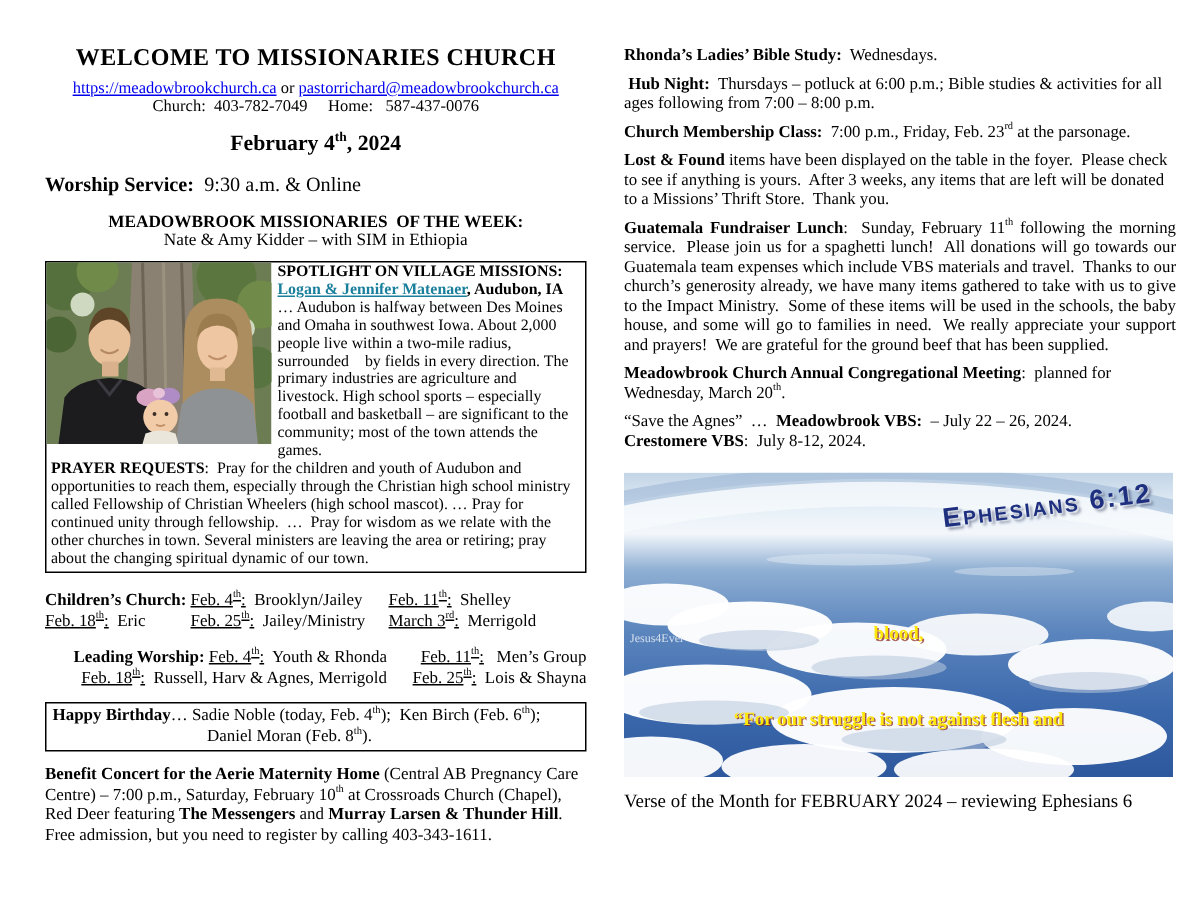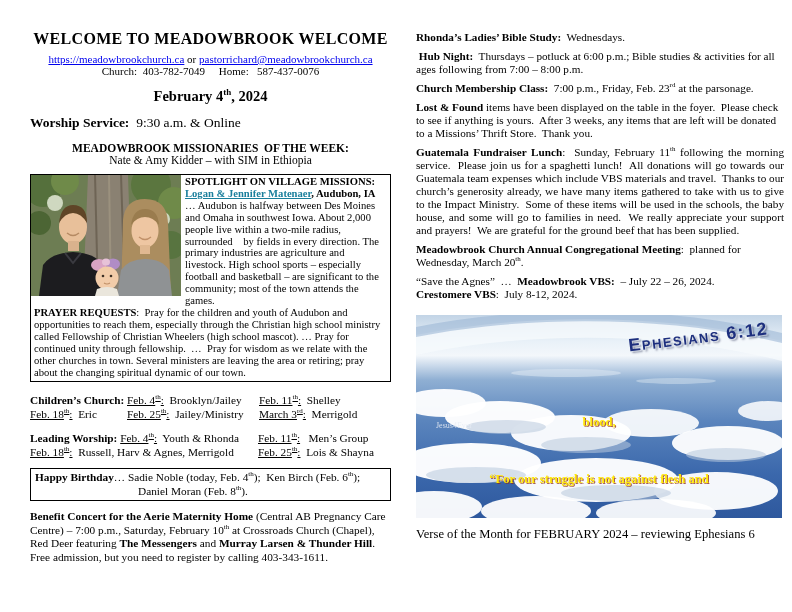--- a/index.html
+++ b/index.html
@@ -23,21 +23,21 @@
   .miss-line2{text-align:center;font-size:11.5px;margin-bottom:8px;}
 
   .spot-box{border:1px solid #000;font-size:10.6px;line-height:11.9px;}
   .spot-top{display:flex;align-items:flex-start;}
   .photo{width:150px;height:121px;flex:0 0 150px;display:block;}
   .spot-text{padding:1px 3px 0 4px;}
   .prayer{padding:0 4px 3px 3px;}
 
   .sched{font-size:11.3px;line-height:13.5px;margin-top:12px;}
   .cc-grid{display:grid;grid-template-columns:97px 132px 1fr;}
-  .lw-grid{display:grid;grid-template-columns:228px 1fr;margin-top:11px;}
+  .lw-grid{display:grid;grid-template-columns:228px 1fr;margin-top:11px;text-align:right;}
 
   .bday-box{border:1px solid #000;font-size:11.3px;line-height:13.5px;
             padding:2px 4px;margin-top:9px;}
   .bday-line2{padding-left:103px;}
 
   .benefit{font-size:11.3px;line-height:13.5px;margin-top:9px;}
 
   
   .col-right{position:absolute;left:416px;top:31px;width:368px;}
   .rp{font-size:11.2px;line-height:13px;margin-bottom:6px;}
@@ -47,31 +47,31 @@
   
   .verse-pic{position:relative;width:366px;height:203px;margin-top:14px;overflow:hidden;}
   .verse-pic svg{position:absolute;left:0;top:0;}
   .eph-heading{position:absolute;top:12px;right:14px;transform:rotate(-7deg);
                color:#1D2F7E;font-weight:bold;font-size:18px;letter-spacing:1.5px;
                font-variant:small-caps;font-family:"Liberation Sans",sans-serif;
                text-shadow:1px 1px 0 rgba(235,240,248,.55),2px 2px 2px rgba(10,18,60,.45);}
   .verse-text{position:absolute;left:6px;right:6px;top:60px;text-align:center;
               color:#FFE70A;font-weight:bold;font-size:12.6px;line-height:19px;
               text-shadow:1px 1px 0 rgba(140,40,25,.75);white-space:pre-wrap;}
-  .watermark{position:absolute;left:20px;top:106px;color:#E9EEF5;font-size:8px;opacity:.85;}
+  .watermark{position:absolute;left:4px;top:106px;color:#E9EEF5;font-size:8px;opacity:.85;}
   .caption{font-size:12.6px;margin-top:9px;}
 </style>
 </head>
 <body>
 
 <div class="page">
 
   <div class="col-left">
 
-    <div class="title">WELCOME TO MEADOWBROOK WELCOME</div>
+    <div class="title">WELCOME TO MISSIONARIES CHURCH</div>
 
     <div class="links-line rich"><span class="u link">https://meadowbrookchurch.ca</span><span> or </span><span class="u link">pastorrichard@meadowbrookchurch.ca</span></div>
     <div class="phone-line">Church:  403-782-7049     Home:   587-437-0076</div>
 
     <div class="date-line rich"><span class="b">February 4</span><sup class="b">th</sup><span class="b">, 2024</span></div>
 
     <div class="worship-line rich"><span class="b">Worship Service:</span><span>  9:30 a.m. &amp; Online</span></div>
 
     <div class="miss-line1">MEADOWBROOK MISSIONARIES  OF THE WEEK:</div>
     <div class="miss-line2">Nate &amp; Amy Kidder – with SIM in Ethiopia</div>

